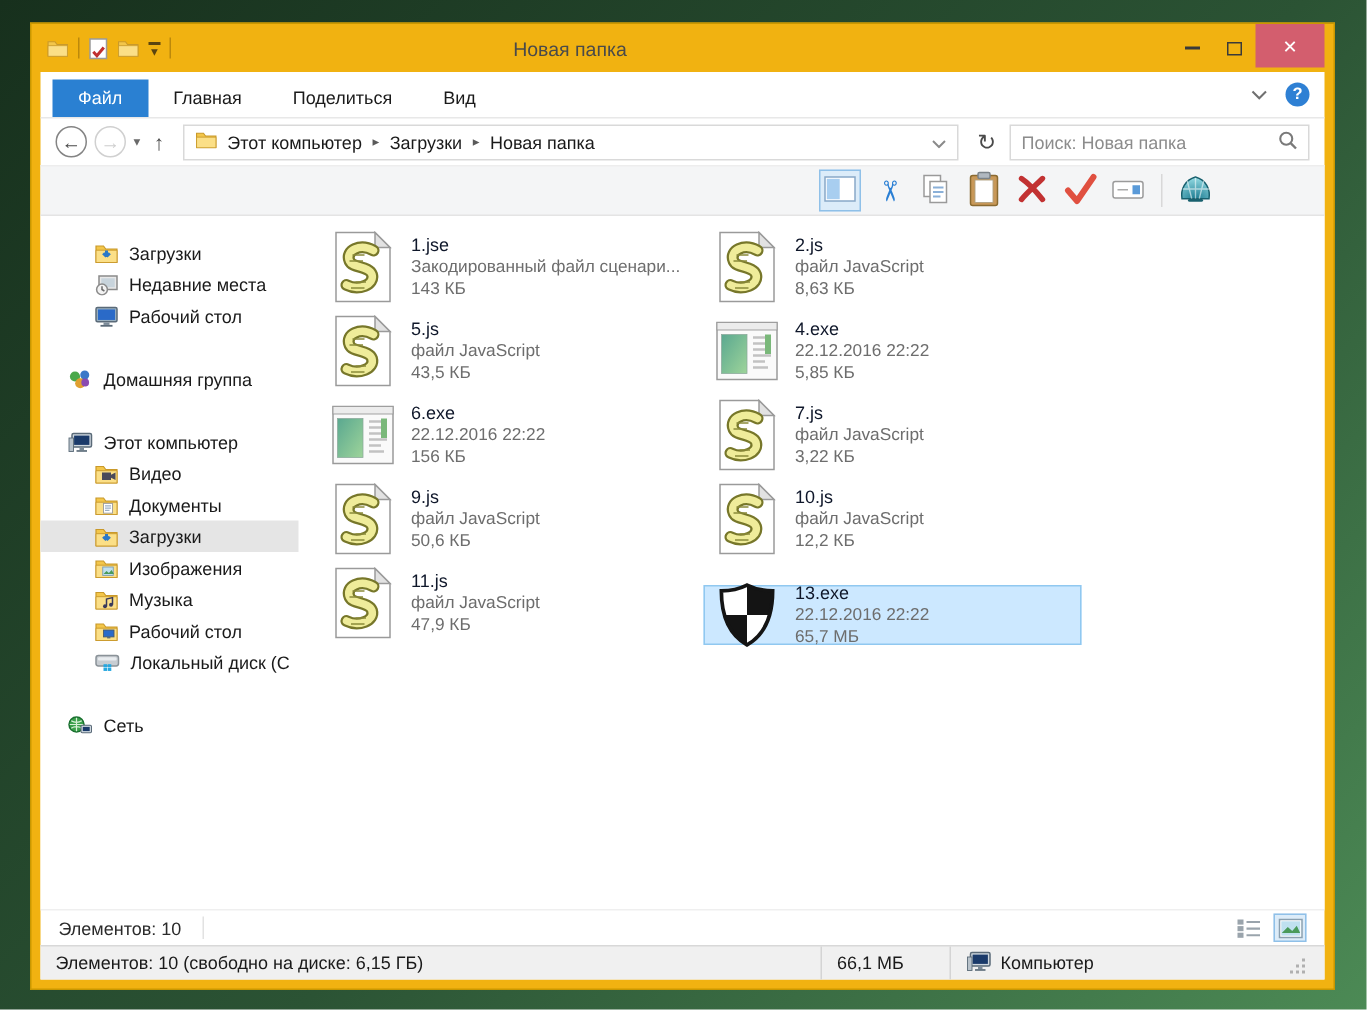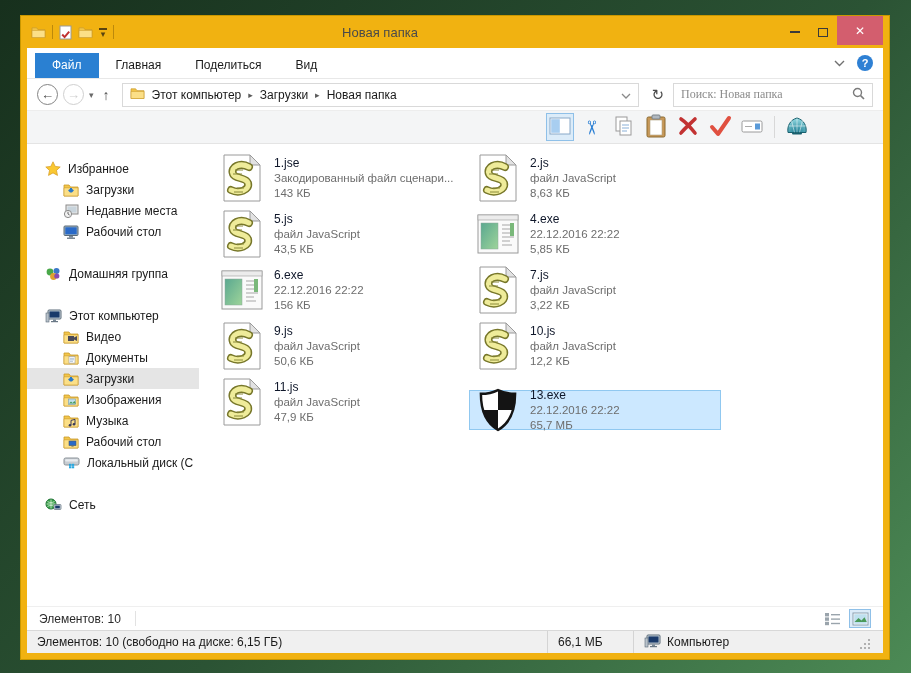--- a/index.html
+++ b/index.html
@@ -45,21 +45,21 @@
   .smallchev { color:#6a6a6a; font-size:9px; }
   .uparrow { color:#4a4a4a; font-size:14px; padding:0 4px; }
   .crumbbox { flex:1; height:24px; border:1px solid #d9d9d9; display:flex; align-items:center;
               padding:0 7px; gap:7px; margin:0 3px; background:#fff; }
   .crumb { font-size:12px; color:#1a1a1a; }
   .crumbsep { color:#5a5a5a; font-size:9px; }
   .crumbbox .endchev { margin-left:auto; color:#8a8a8a; }
   .refresh { color:#4a4a4a; font-size:15px; padding:0 4px; }
   .searchbox { width:200px; height:24px; border:1px solid #d9d9d9; display:flex; align-items:center;
                padding:0 7px; background:#fff; }
-  .searchbox input { border:none; outline:none; flex:1; font-family:Liberation Serif, serif; font-size:12px; color:#333; background:transparent; }
+  .searchbox input { border:none; outline:none; flex:1; font-family:Liberation Sans, sans-serif; font-size:12px; color:#333; background:transparent; }
   .searchbox input::placeholder { color:#8c8c8c; opacity:1; }
   
   .toolrow { height:34px; background:#f4f5f6; border-top:1px solid #ededed; border-bottom:1px solid #e4e4e4;
              display:flex; align-items:center; justify-content:flex-end; padding-right:72px; gap:4px; flex:0 0 auto; }
   .tbtn { width:28px; height:28px; display:flex; align-items:center; justify-content:center; border:1px solid transparent; }
   .tbtn.selected { background:#dcecf9; border-color:#8fc0e8; }
   .tbtn .scis { color:#2a7fd4; font-size:19px; display:inline-block; transform:rotate(90deg); }
   .toolsep { width:1px; height:22px; background:#d8d8d8; margin:0 4px; }
   
   .content { flex:1; display:flex; min-height:0; background:#fff; }
@@ -231,28 +231,20 @@
               </defs>
               <path d="M12 3C5 5 2 11 3 17.5h18C22 11 19 5 12 3Z" fill="url(#gsh1)" stroke="#18606e"></path>
               <path d="M12 3.5v14M6.5 5.5L9.5 17.5M17.5 5.5L14.5 17.5M3.5 11L21 11" stroke="rgba(255,255,255,.55)" fill="none" stroke-width=".9"></path>
               <rect x="7" y="17.5" width="10" height="2" rx="1" fill="#18606e"></rect>
             </svg></span>
         </div>
       </div>
 
     <div class="content">
       <div class="sidebar" id="sidebar">
-          <div class="side-item lvl0">
-            <span style="display:flex">
-              <svg width="16" height="15" viewBox="0 0 16 15">
-                <path d="M8 .8l2.2 4.6 5 .6-3.7 3.4 1 5-4.5-2.5-4.5 2.5 1-5L.8 6l5-.6z" fill="#fac832" stroke="#d49a20" stroke-width=".7"></path>
-              </svg>
-            </span>
-                 <span>Избранное</span>
-          </div>
           <div class="side-item lvl1">
             <span style="display:flex">
               <svg width="16" height="14" viewBox="0 0 16 14">
                 <path d="M1 2h5l1.5 2H15v9H1z" fill="#f3c64a" stroke="#c9992a" stroke-width=".8"></path>
                 <path d="M1 4.8h14v8.2H1z" fill="#fbdf87" stroke="#c9992a" stroke-width=".6"></path>
                 <path d="M8 5v4M8 9l-2.2-2.2M8 9l2.2-2.2" stroke="#2a78c8" stroke-width="2" fill="none"></path>
               </svg>
             </span>
                  <span>Загрузки</span>
           </div>

